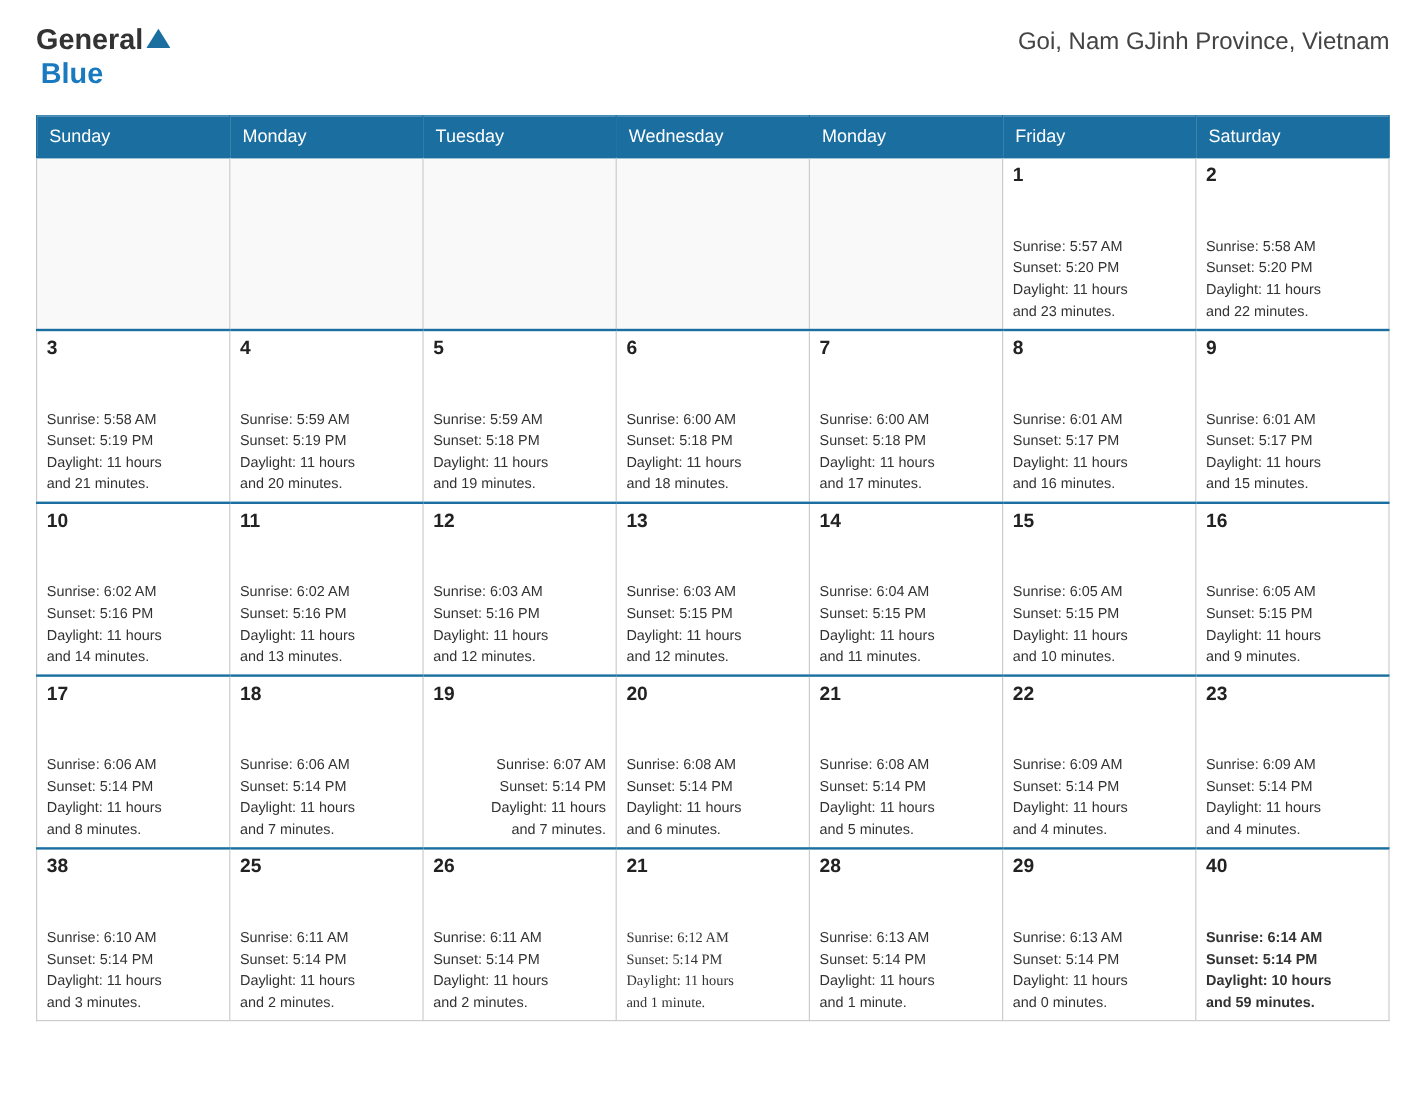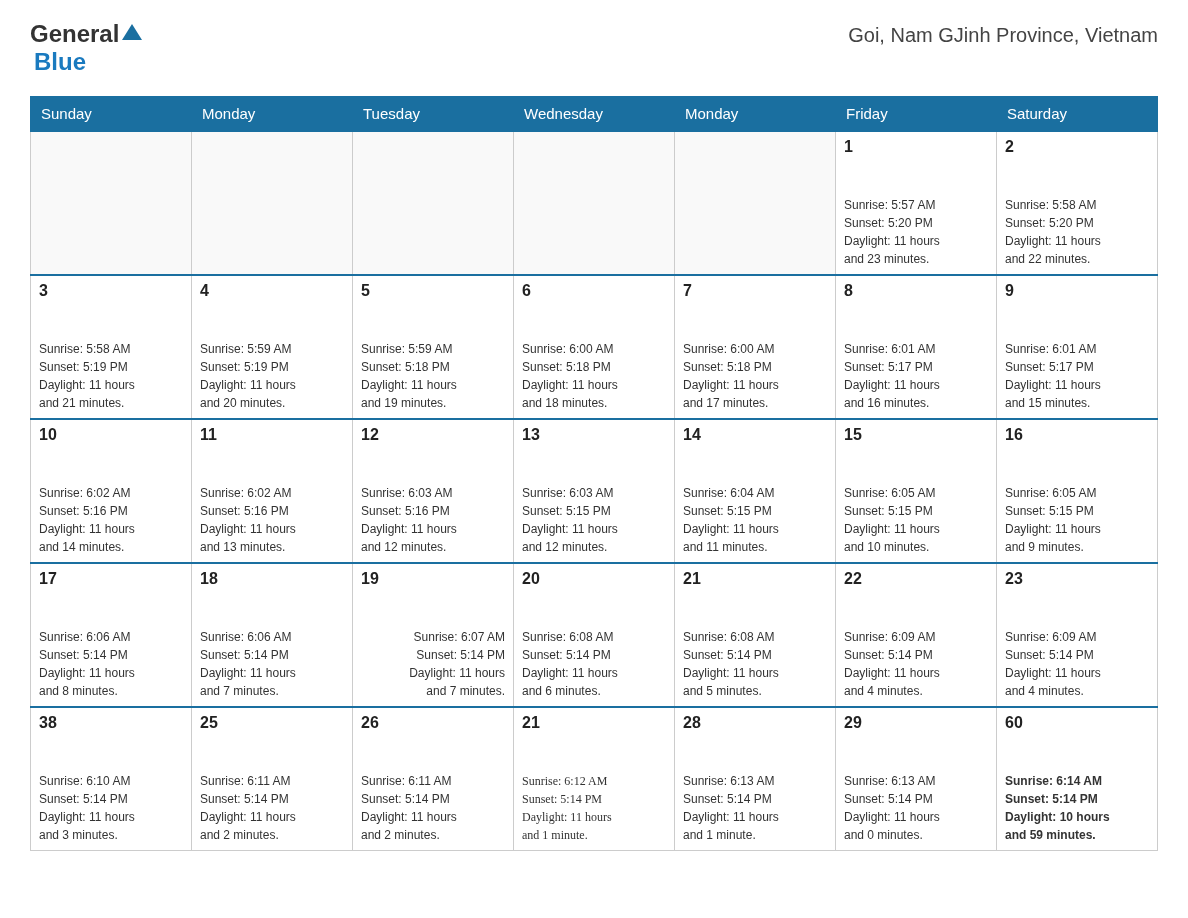--- a/index.html
+++ b/index.html
@@ -340,21 +340,21 @@
 and 1 minute.</div>
         </td>
         <td>
           <span class="day-number">29</span>
           <div class="day-info" style="white-space: pre-line;">Sunrise: 6:13 AM
 Sunset: 5:14 PM
 Daylight: 11 hours
 and 0 minutes.</div>
         </td>
         <td>
-          <span class="day-number">60</span>
+          <span class="day-number">40</span>
           <div class="day-info" style="white-space: pre-line; font-weight: bold;">Sunrise: 6:14 AM
 Sunset: 5:14 PM
 Daylight: 10 hours
 and 59 minutes.</div>
         </td>
       </tr>
     </tbody>
 </table>
 
 </body></html>

